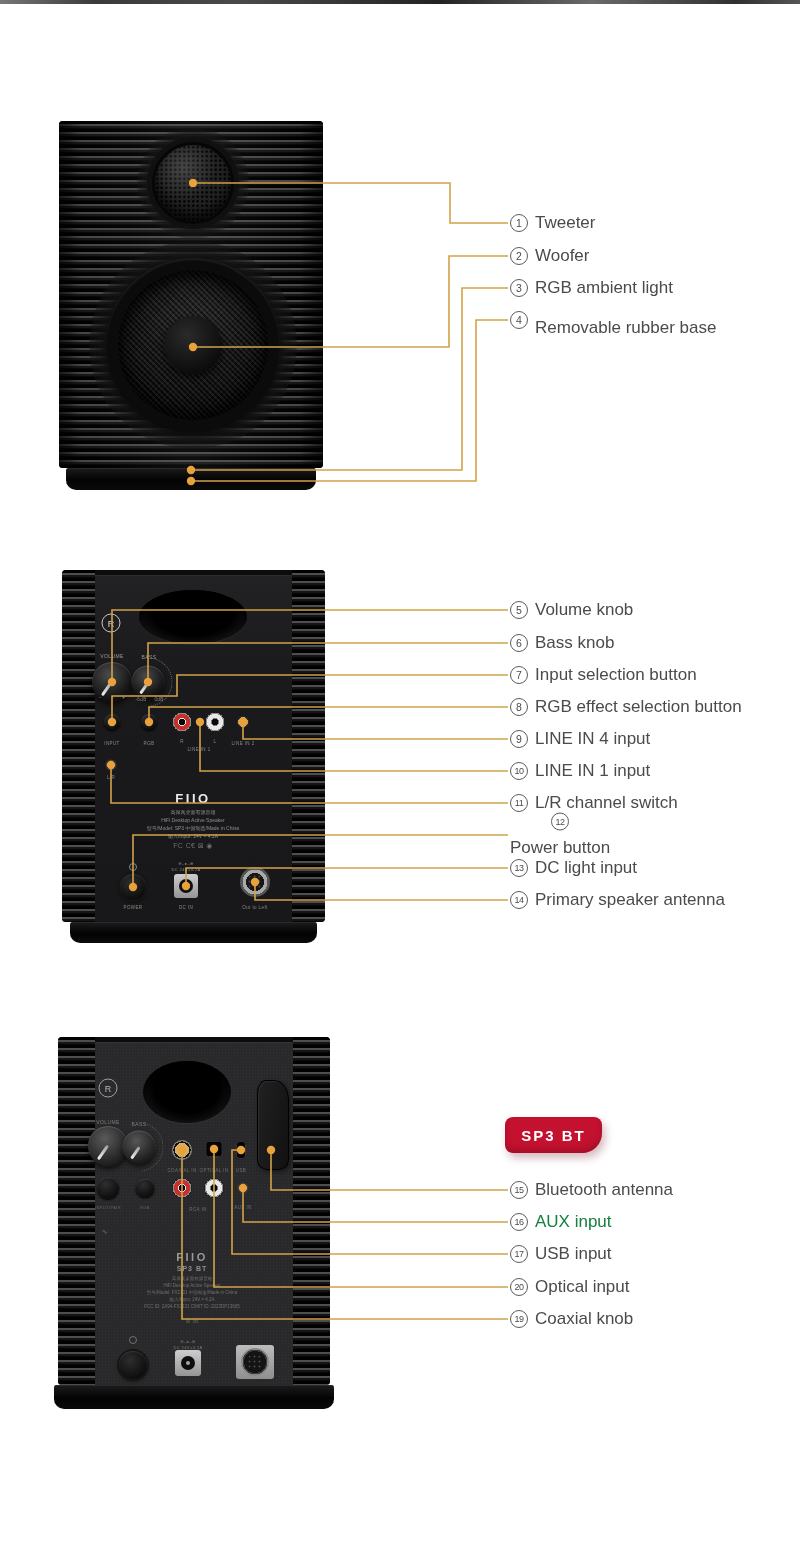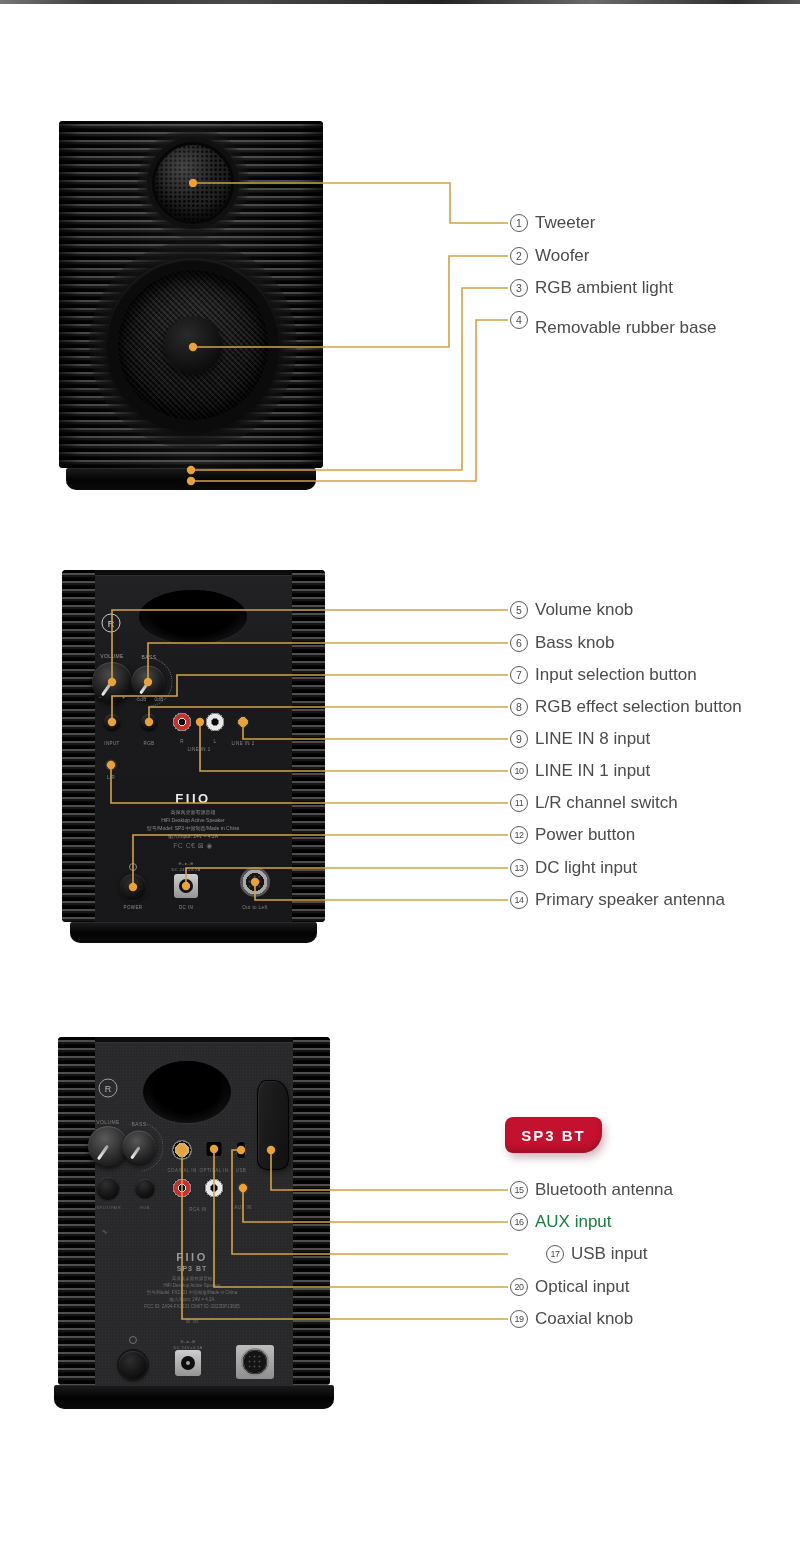--- a/index.html
+++ b/index.html
@@ -349,51 +349,51 @@
       <div class="callout-label" style="left: 510px; top: 675px;">
         <span class="co-num">7</span>
         <span class="co-txt" style="color: rgb(75, 75, 78);">Input selection button</span>
       </div>
       <div class="callout-label" style="left: 510px; top: 707px;">
         <span class="co-num">8</span>
         <span class="co-txt" style="color: rgb(75, 75, 78);">RGB effect selection button</span>
       </div>
       <div class="callout-label" style="left: 510px; top: 739px;">
         <span class="co-num">9</span>
-        <span class="co-txt" style="color: rgb(75, 75, 78);">LINE IN 8 input</span>
+        <span class="co-txt" style="color: rgb(75, 75, 78);">LINE IN 4 input</span>
       </div>
       <div class="callout-label" style="left: 510px; top: 771px;">
         <span class="co-num two">10</span>
         <span class="co-txt" style="color: rgb(75, 75, 78);">LINE IN 1 input</span>
       </div>
       <div class="callout-label" style="left: 510px; top: 803px; text-align: right;">
         <span class="co-num two">11</span>
         <span class="co-txt" style="color: rgb(75, 75, 78);">L/R channel switch</span>
       </div>
-      <div class="callout-label" style="left: 510px; top: 835px;">
+      <div class="callout-label" style="left: 510px; top: 835px; flex-direction: column;">
         <span class="co-num two">12</span>
         <span class="co-txt" style="color: rgb(75, 75, 78);">Power button</span>
       </div>
       <div class="callout-label" style="left: 510px; top: 868px;">
         <span class="co-num two">13</span>
         <span class="co-txt" style="color: rgb(75, 75, 78);">DC light input</span>
       </div>
       <div class="callout-label" style="left: 510px; top: 900px;">
         <span class="co-num two">14</span>
         <span class="co-txt" style="color: rgb(75, 75, 78);">Primary speaker antenna</span>
       </div>
       <div class="callout-label" style="left: 510px; top: 1190px;">
         <span class="co-num two">15</span>
         <span class="co-txt" style="color: rgb(75, 75, 78);">Bluetooth antenna</span>
       </div>
       <div class="callout-label" style="left: 510px; top: 1222px;">
         <span class="co-num two">16</span>
         <span class="co-txt" style="color: #15803d;">AUX input</span>
       </div>
-      <div class="callout-label" style="left: 510px; top: 1254px; margin-left: 36px;">
+      <div class="callout-label" style="left: 510px; top: 1254px;">
         <span class="co-num two">17</span>
         <span class="co-txt" style="color: rgb(75, 75, 78);">USB input</span>
       </div>
       <div class="callout-label" style="left: 510px; top: 1287px;">
         <span class="co-num two">20</span>
         <span class="co-txt" style="color: rgb(75, 75, 78);">Optical input</span>
       </div>
       <div class="callout-label" style="left: 510px; top: 1319px;">
         <span class="co-num two">19</span>
         <span class="co-txt" style="color: rgb(75, 75, 78);">Coaxial knob</span>

